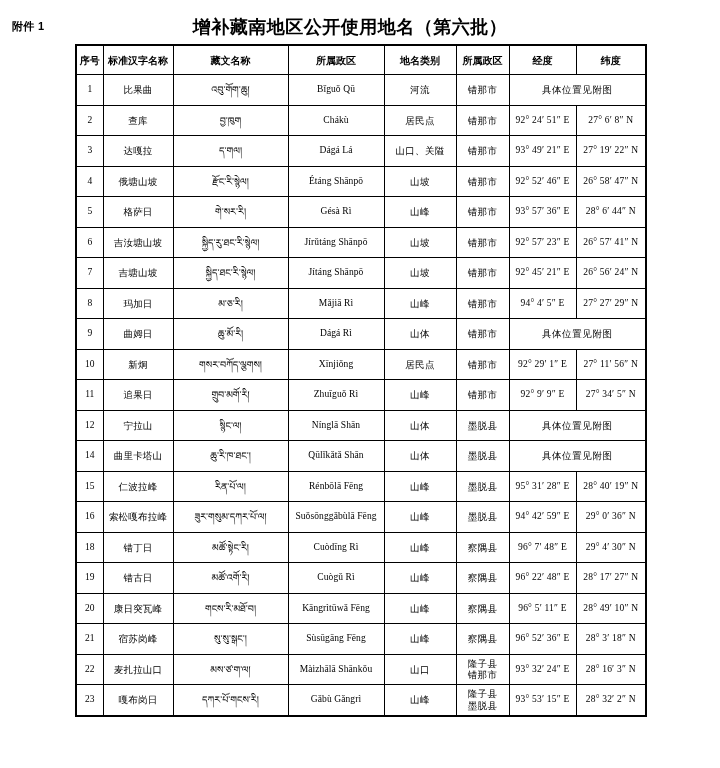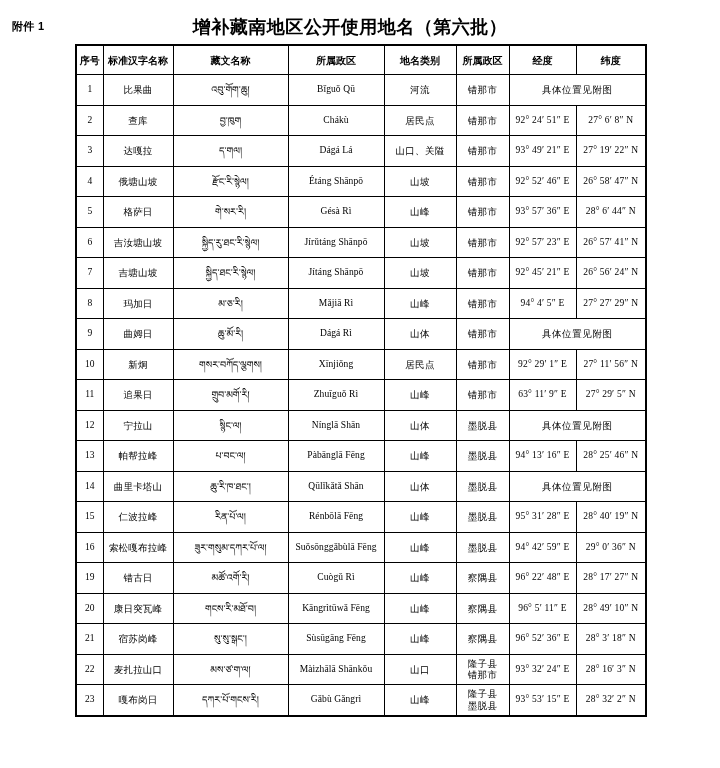--- a/index.html
+++ b/index.html
@@ -254,43 +254,33 @@
             <td class="cell-coord">92° 29′ 1″ E</td>
             <td class="cell-coord">27° 11′ 56″ N</td>
           </tr>
           <tr>
             <td class="cell-idx">11</td>
             <td class="cell-hanzi">追果日</td>
             <td class="cell-tib">གྲུབ་མགོ་རི།</td>
             <td class="cell-pinyin">Zhuīguǒ Rì</td>
             <td class="cell-cat">山峰</td>
             <td class="cell-dist">错那市</td>
-            <td class="cell-coord">63° 11′ 9″ E</td>
-            <td class="cell-coord">27° 29′ 5″ N</td>
+            <td class="cell-coord">92° 9′ 9″ E</td>
+            <td class="cell-coord">27° 34′ 5″ N</td>
           </tr>
           <tr>
             <td class="cell-idx">12</td>
             <td class="cell-hanzi">宁拉山</td>
             <td class="cell-tib">སྙིང་ལ།</td>
             <td class="cell-pinyin">Nínglā Shān</td>
             <td class="cell-cat">山体</td>
             <td class="cell-dist">墨脱县</td>
             <td class="cell-note" colspan="2">具体位置见附图</td>
           </tr>
           <tr>
-            <td class="cell-idx">13</td>
-            <td class="cell-hanzi">帕帮拉峰</td>
-            <td class="cell-tib">པ་བང་ལ།</td>
-            <td class="cell-pinyin">Pàbānglā Fēng</td>
-            <td class="cell-cat">山峰</td>
-            <td class="cell-dist">墨脱县</td>
-            <td class="cell-coord">94° 13′ 16″ E</td>
-            <td class="cell-coord">28° 25′ 46″ N</td>
-          </tr>
-          <tr>
             <td class="cell-idx">14</td>
             <td class="cell-hanzi">曲里卡塔山</td>
             <td class="cell-tib">ཆུ་རི་ཁ་ཐང་།</td>
             <td class="cell-pinyin">Qūlǐkǎtǎ Shān</td>
             <td class="cell-cat">山体</td>
             <td class="cell-dist">墨脱县</td>
             <td class="cell-note" colspan="2">具体位置见附图</td>
           </tr>
           <tr>
             <td class="cell-idx">15</td>
@@ -304,20 +294,30 @@
           </tr>
           <tr>
             <td class="cell-idx">16</td>
             <td class="cell-hanzi">索松嘎布拉峰</td>
             <td class="cell-tib">ཟུར་གསུམ་དཀར་པོ་ལ།</td>
             <td class="cell-pinyin">Suǒsōnggǎbùlā Fēng</td>
             <td class="cell-cat">山峰</td>
             <td class="cell-dist">墨脱县</td>
             <td class="cell-coord">94° 42′ 59″ E</td>
             <td class="cell-coord">29° 0′ 36″ N</td>
+          </tr>
+          <tr>
+            <td class="cell-idx">18</td>
+            <td class="cell-hanzi">错丁日</td>
+            <td class="cell-tib">མཚོ་སྟེང་རི།</td>
+            <td class="cell-pinyin">Cuòdīng Rì</td>
+            <td class="cell-cat">山峰</td>
+            <td class="cell-dist">察隅县</td>
+            <td class="cell-coord">96° 7′ 48″ E</td>
+            <td class="cell-coord">29° 4′ 30″ N</td>
           </tr>
           <tr>
             <td class="cell-idx">19</td>
             <td class="cell-hanzi">错古日</td>
             <td class="cell-tib">མཚོ་འགོ་རི།</td>
             <td class="cell-pinyin">Cuògǔ Rì</td>
             <td class="cell-cat">山峰</td>
             <td class="cell-dist">察隅县</td>
             <td class="cell-coord">96° 22′ 48″ E</td>
             <td class="cell-coord">28° 17′ 27″ N</td>

